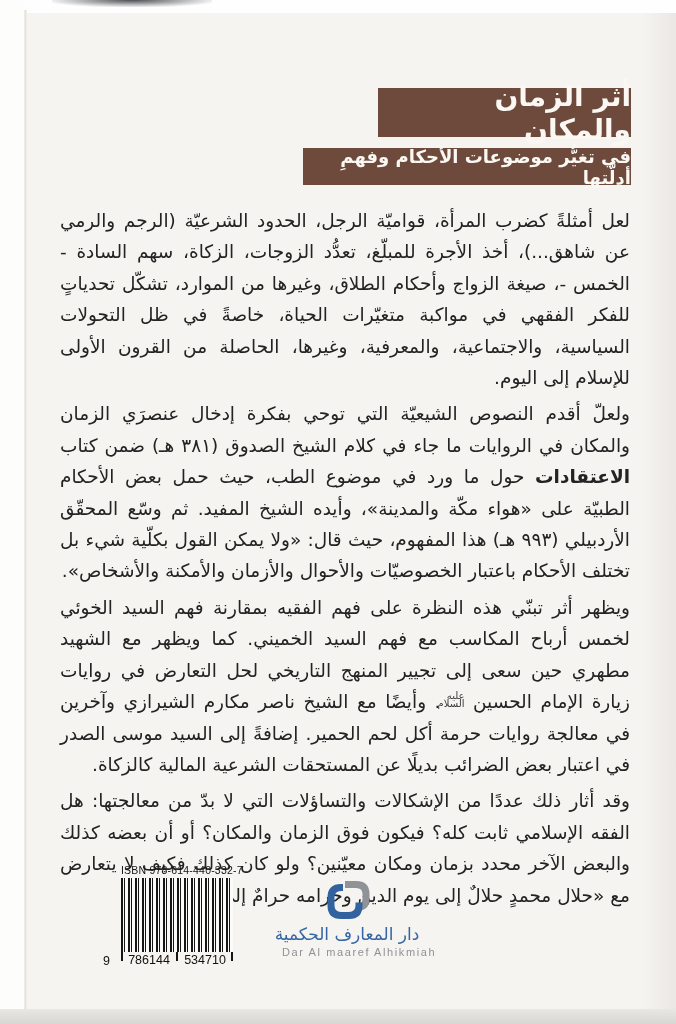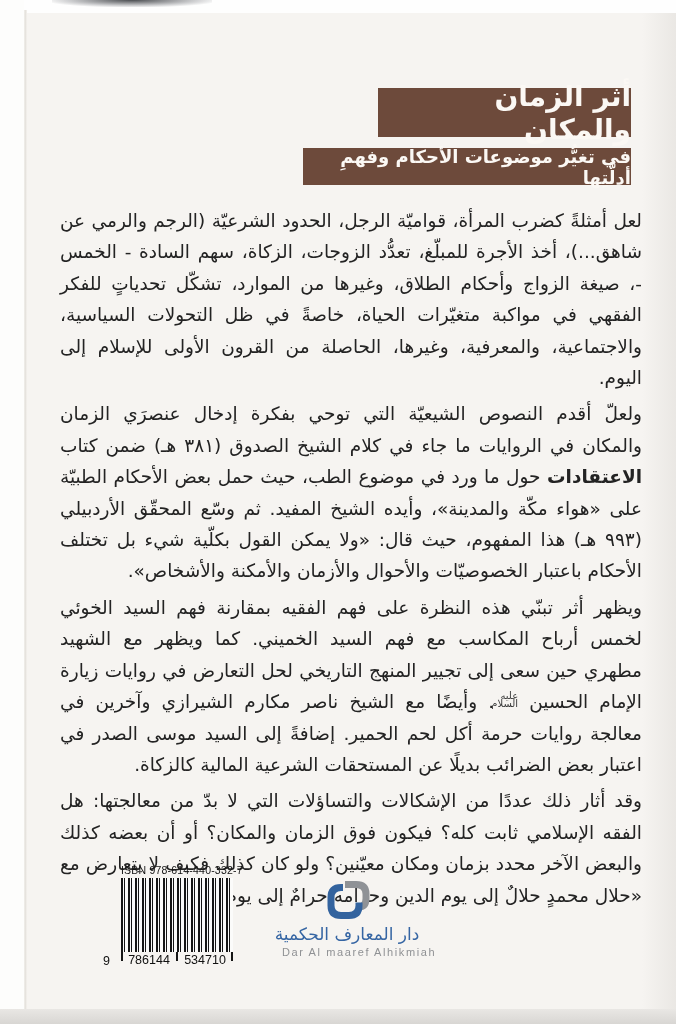--- a/index.html
+++ b/index.html
@@ -22,21 +22,21 @@
   .cover{position:absolute;left:27px;top:13px;width:649px;height:996px;background:#f6f4f1;}
   .edge-shade{position:absolute;right:0;top:0;width:34px;height:1009px;
     background:linear-gradient(90deg,rgba(0,0,0,0),rgba(160,155,148,.14));}
   
   .band{position:absolute;background:#6d4a3b;color:#fbf8f4;display:flex;align-items:center;justify-content:center;direction:rtl;padding-left:29px;}
   .band1{left:378px;top:88px;width:224px;height:49px;font-size:28px;font-weight:bold;}
   .band2{left:303px;top:148px;width:299px;height:37px;font-size:18px;font-weight:bold;}
   
   .body-text{position:absolute;left:60px;top:205px;width:582px;direction:rtl;
     color:#232323;font-size:18.5px;line-height:31.4px;text-align:justify;}
-  .body-text p{margin:0 0 5px 0;}
+  .body-text p{margin:0 12px 5px 0;}
   .body-text b{font-weight:bold;}
   .honorific{display:inline-block;width:24px;font-size:10px;line-height:8px;
     vertical-align:middle;color:#3a3a3a;transform:translateY(-3px);}
   
   .barcode{position:absolute;left:95px;top:864px;width:136px;}
   .isbn-label{margin-left:18px;font-size:10.5px;letter-spacing:.2px;color:#141414;white-space:nowrap;font-family:"Liberation Sans",sans-serif;}
   .bars-wrap{position:relative;margin-left:18px;width:112px;height:74px;margin-top:2px;}
   .bars{position:absolute;inset:0;background-color:#fbfbfa;
     background-image:repeating-linear-gradient(to right,
       #161616 0 2px, rgba(0,0,0,0) 2px 3px,

